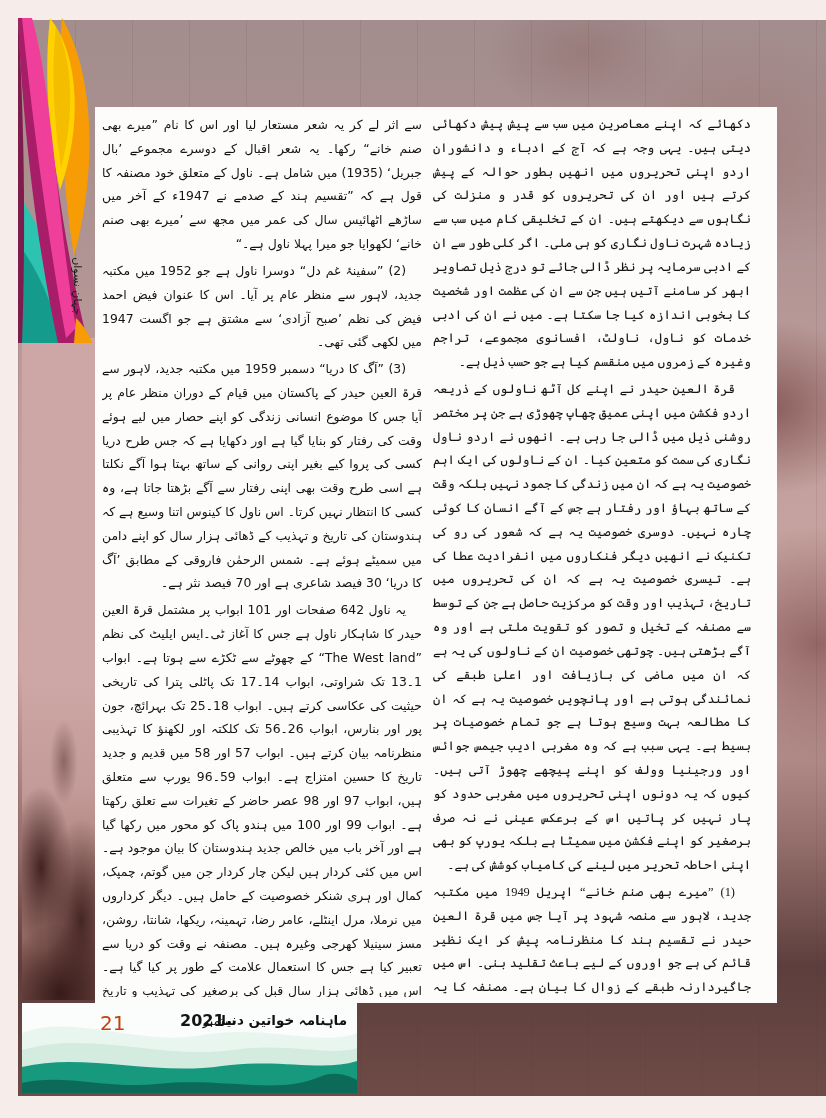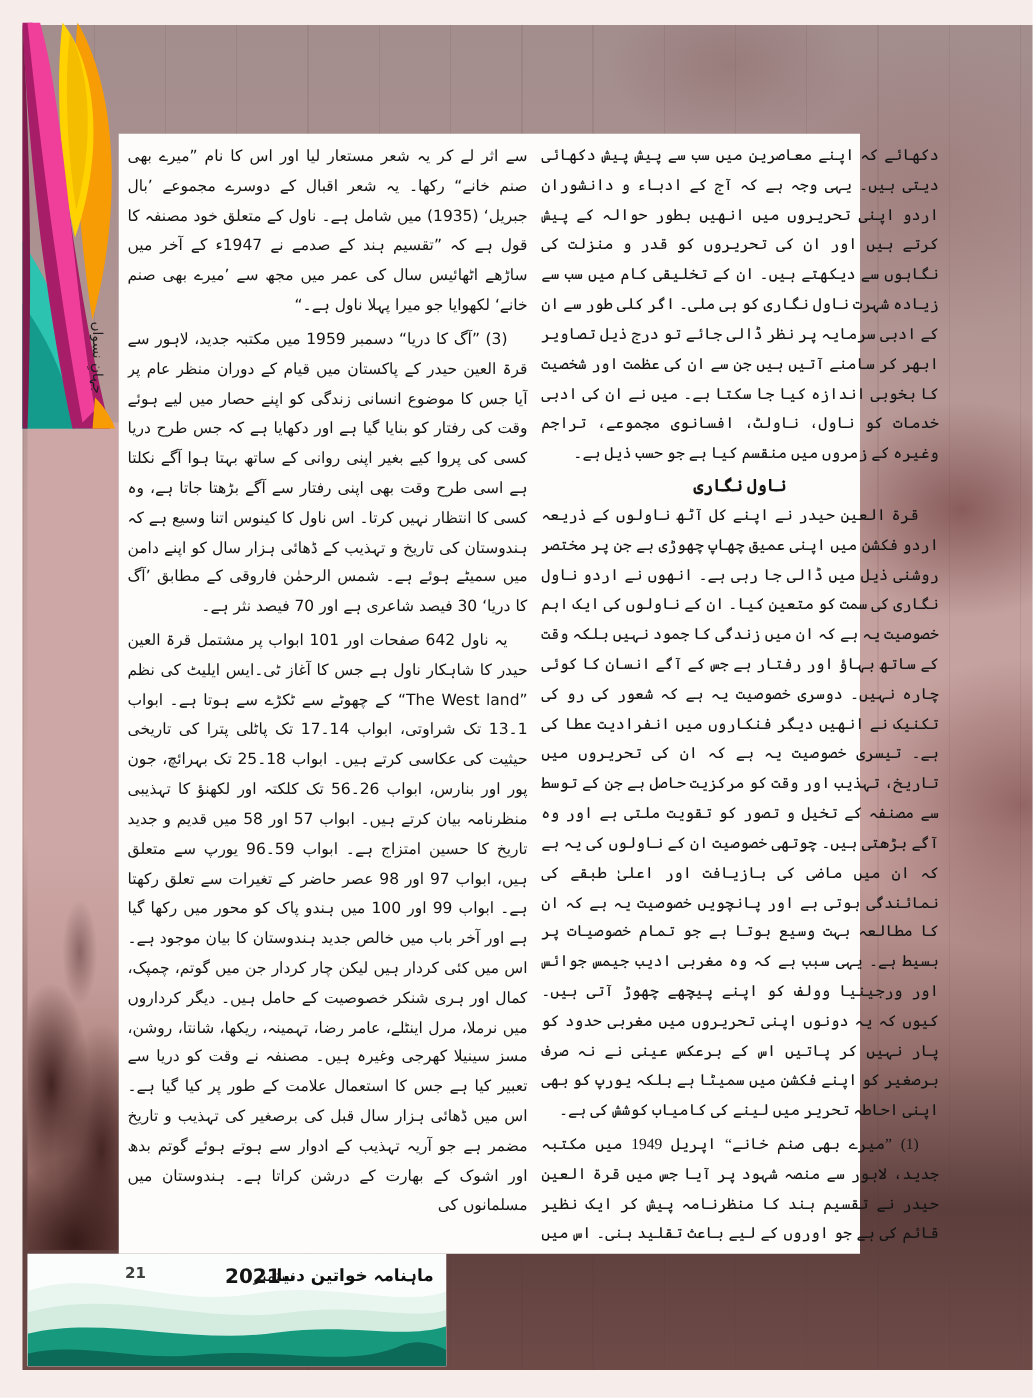--- a/index.html
+++ b/index.html
@@ -35,21 +35,21 @@
   
   .ribbons{position:absolute;left:16px;top:18px;width:90px;height:325px;}
   .vertical-label{
     position:absolute;left:84px;top:205px;width:110px;
     transform:rotate(90deg);transform-origin:0 0;
     direction:rtl;font-size:11px;color:#1c1c1c;letter-spacing:.5px;
   }
 
   
   .content{
-    position:absolute;left:95px;top:107px;width:593px;height:896px;
+    position:absolute;left:95px;top:107px;width:682px;height:896px;
     background:#fdfcfb;
   }
   .col{
     position:absolute;top:6px;height:884px;overflow:hidden;
     direction:rtl;color:#141414;
   }
   .col-left{left:7px;width:320px;}
   .col-right{left:338px;width:318px;font-family:Liberation Serif, serif;}
   .para{
     margin:0 0 3px;font-size:12.4px;line-height:1.92;text-align:justify;
@@ -62,21 +62,21 @@
   
   .footer-panel{
     position:absolute;left:22px;top:1003px;width:335px;height:90px;
     background:#fbfdfc;overflow:hidden;
   }
   .footer-waves{position:absolute;left:0;bottom:0;width:335px;height:90px;display:block;}
   .footer-row{position:absolute;left:0;top:6px;width:335px;height:26px;}
   .footer-magazine{position:absolute;right:10px;top:3px;direction:rtl;font-size:13.5px;font-weight:bold;color:#101010;margin-left:29px;}
   .footer-month{position:absolute;right:122px;top:4px;direction:rtl;font-size:12.5px;color:#101010;padding-left:35px;}
   .footer-year{position:absolute;left:158px;top:2px;font-size:16px;font-weight:bold;color:#141414;}
-  .footer-page{position:absolute;left:78px;top:2px;font-size:12px;font-weight:bold;color:#404040;}
+  .footer-page{position:absolute;left:78px;top:2px;font-size:20px;font-weight:normal;color:#c2410c;}
 </style>
 </head>
 <body>
 
 <div class="page">
 
   <div class="bg-texture"></div>
   <div class="bg-left-strip"></div>
 
   <svg class="ribbons" viewBox="0 0 90 325" preserveAspectRatio="none">
@@ -89,27 +89,27 @@
     <path d="M16,0 C36,70 40,190 60,310 L50,320 C30,210 14,80 6,0 Z" fill="#ef3f9b"></path>
     <path d="M2,0 C8,95 10,210 6,325 L2,325 Z" fill="#7e1c4e"></path>
     <path d="M60,300 C68,308 74,318 76,325 L58,325 Z" fill="#f79c04"></path>
   </svg>
   <div class="vertical-label">جہانِ نسواں</div>
 
   <div class="content">
 
     <div class="col col-left">
       <p class="para">سے اثر لے کر یہ شعر مستعار لیا اور اس کا نام ”میرے بھی صنم خانے“ رکھا۔ یہ شعر اقبال کے دوسرے مجموعے ’بال جبریل‘ (1935) میں شامل ہے۔ ناول کے متعلق خود مصنفہ کا قول ہے کہ ”تقسیم ہند کے صدمے نے 1947ء کے آخر میں ساڑھے اٹھائیس سال کی عمر میں مجھ سے ’میرے بھی صنم خانے‘ لکھوایا جو میرا پہلا ناول ہے۔“</p>
+      <p class="para indent">(2) ”سفینۂ غم دل“ دوسرا ناول ہے جو 1952 میں مکتبہ جدید، لاہور سے منظر عام پر آیا۔ اس کا عنوان فیض احمد فیض کی نظم ’صبح آزادی‘ سے مشتق ہے جو اگست 1947 میں لکھی گئی تھی۔</p>
       <p class="para indent">(3) ”آگ کا دریا“ دسمبر 1959 میں مکتبہ جدید، لاہور سے قرۃ العین حیدر کے پاکستان میں قیام کے دوران منظر عام پر آیا جس کا موضوع انسانی زندگی کو اپنے حصار میں لیے ہوئے وقت کی رفتار کو بنایا گیا ہے اور دکھایا ہے کہ جس طرح دریا کسی کی پروا کیے بغیر اپنی روانی کے ساتھ بہتا ہوا آگے نکلتا ہے اسی طرح وقت بھی اپنی رفتار سے آگے بڑھتا جاتا ہے، وہ کسی کا انتظار نہیں کرتا۔ اس ناول کا کینوس اتنا وسیع ہے کہ ہندوستان کی تاریخ و تہذیب کے ڈھائی ہزار سال کو اپنے دامن میں سمیٹے ہوئے ہے۔ شمس الرحمٰن فاروقی کے مطابق ’آگ کا دریا‘ 30 فیصد شاعری ہے اور 70 فیصد نثر ہے۔</p>
       <p class="para indent">یہ ناول 642 صفحات اور 101 ابواب پر مشتمل قرۃ العین حیدر کا شاہکار ناول ہے جس کا آغاز ٹی۔ایس ایلیٹ کی نظم ”The West land“ کے چھوٹے سے ٹکڑے سے ہوتا ہے۔ ابواب 1۔13 تک شراوتی، ابواب 14۔17 تک پاٹلی پترا کی تاریخی حیثیت کی عکاسی کرتے ہیں۔ ابواب 18۔25 تک بہرائچ، جون پور اور بنارس، ابواب 26۔56 تک کلکتہ اور لکھنؤ کا تہذیبی منظرنامہ بیان کرتے ہیں۔ ابواب 57 اور 58 میں قدیم و جدید تاریخ کا حسین امتزاج ہے۔ ابواب 59۔96 یورپ سے متعلق ہیں، ابواب 97 اور 98 عصر حاضر کے تغیرات سے تعلق رکھتا ہے۔ ابواب 99 اور 100 میں ہندو پاک کو محور میں رکھا گیا ہے اور آخر باب میں خالص جدید ہندوستان کا بیان موجود ہے۔ اس میں کئی کردار ہیں لیکن چار کردار جن میں گوتم، چمپک، کمال اور ہری شنکر خصوصیت کے حامل ہیں۔ دیگر کرداروں میں نرملا، مرل اینٹلے، عامر رضا، تہمینہ، ریکھا، شانتا، روشن، مسز سینیلا کھرجی وغیرہ ہیں۔ مصنفہ نے وقت کو دریا سے تعبیر کیا ہے جس کا استعمال علامت کے طور پر کیا گیا ہے۔ اس میں ڈھائی ہزار سال قبل کی برصغیر کی تہذیب و تاریخ مضمر ہے جو آریہ تہذیب کے ادوار سے ہوتے ہوئے گوتم بدھ اور اشوک کے بھارت کے درشن کراتا ہے۔ ہندوستان میں مسلمانوں کی</p>
     </div>
 
     <div class="col col-right">
       <p class="para">دکھائے کہ اپنے معاصرین میں سب سے پیش پیش دکھائی دیتی ہیں۔ یہی وجہ ہے کہ آج کے ادباء و دانشوران اردو اپنی تحریروں میں انھیں بطور حوالہ کے پیش کرتے ہیں اور ان کی تحریروں کو قدر و منزلت کی نگاہوں سے دیکھتے ہیں۔ ان کے تخلیقی کام میں سب سے زیادہ شہرت ناول نگاری کو ہی ملی۔ اگر کلی طور سے ان کے ادبی سرمایہ پر نظر ڈالی جائے تو درج ذیل تصاویر ابھر کر سامنے آتیں ہیں جن سے ان کی عظمت اور شخصیت کا بخوبی اندازہ کیا جا سکتا ہے۔ میں نے ان کی ادبی خدمات کو ناول، ناولٹ، افسانوی مجموعے، تراجم وغیرہ کے زمروں میں منقسم کیا ہے جو حسب ذیل ہے۔</p>
-      <h3 class="col-heading">ناول نگاری</h3>
       <p class="para indent">قرۃ العین حیدر نے اپنے کل آٹھ ناولوں کے ذریعہ اردو فکشن میں اپنی عمیق چھاپ چھوڑی ہے جن پر مختصر روشنی ذیل میں ڈالی جا رہی ہے۔ انھوں نے اردو ناول نگاری کی سمت کو متعین کیا۔ ان کے ناولوں کی ایک اہم خصوصیت یہ ہے کہ ان میں زندگی کا جمود نہیں بلکہ وقت کے ساتھ بہاؤ اور رفتار ہے جس کے آگے انسان کا کوئی چارہ نہیں۔ دوسری خصوصیت یہ ہے کہ شعور کی رو کی تکنیک نے انھیں دیگر فنکاروں میں انفرادیت عطا کی ہے۔ تیسری خصوصیت یہ ہے کہ ان کی تحریروں میں تاریخ، تہذیب اور وقت کو مرکزیت حاصل ہے جن کے توسط سے مصنفہ کے تخیل و تصور کو تقویت ملتی ہے اور وہ آگے بڑھتی ہیں۔ چوتھی خصوصیت ان کے ناولوں کی یہ ہے کہ ان میں ماضی کی بازیافت اور اعلیٰ طبقے کی نمائندگی ہوتی ہے اور پانچویں خصوصیت یہ ہے کہ ان کا مطالعہ بہت وسیع ہوتا ہے جو تمام خصوصیات پر بسیط ہے۔ یہی سبب ہے کہ وہ مغربی ادیب جیمس جوائس اور ورجینیا وولف کو اپنے پیچھے چھوڑ آتی ہیں۔ کیوں کہ یہ دونوں اپنی تحریروں میں مغربی حدود کو پار نہیں کر پاتیں اس کے برعکس عینی نے نہ صرف برصغیر کو اپنے فکشن میں سمیٹا ہے بلکہ یورپ کو بھی اپنی احاطہ تحریر میں لینے کی کامیاب کوشش کی ہے۔</p>
       <p class="para indent">(1) ”میرے بھی صنم خانے“ اپریل 1949 میں مکتبہ جدید، لاہور سے منصہ شہود پر آیا جس میں قرۃ العین حیدر نے تقسیم ہند کا منظرنامہ پیش کر ایک نظیر قائم کی ہے جو اوروں کے لیے باعث تقلید بنی۔ اس میں جاگیردارنہ طبقے کے زوال کا بیان ہے۔ مصنفہ کا یہ پہلا ناول ہے جو لاہور، پاکستان کے مکتبہ جدید سے شائع ہوا۔ جیسا کہ میں نے قبل میں ہی بتایا ہے کہ ان کا قوت مطالعہ وسیع ہے۔ انھیں فکشن کی روایت اور شاعری کی قرأت کو سمجھنے کا سلیقہ تھا جس بنیاد پر انھوں نے اقبال کی شاعری:</p>
 
     </div>
 
   </div>
 
   <div class="footer-panel">
     <svg class="footer-waves" viewBox="0 0 335 90" preserveAspectRatio="none">
       <rect x="0" y="0" width="335" height="90" fill="#fbfdfc"></rect>

